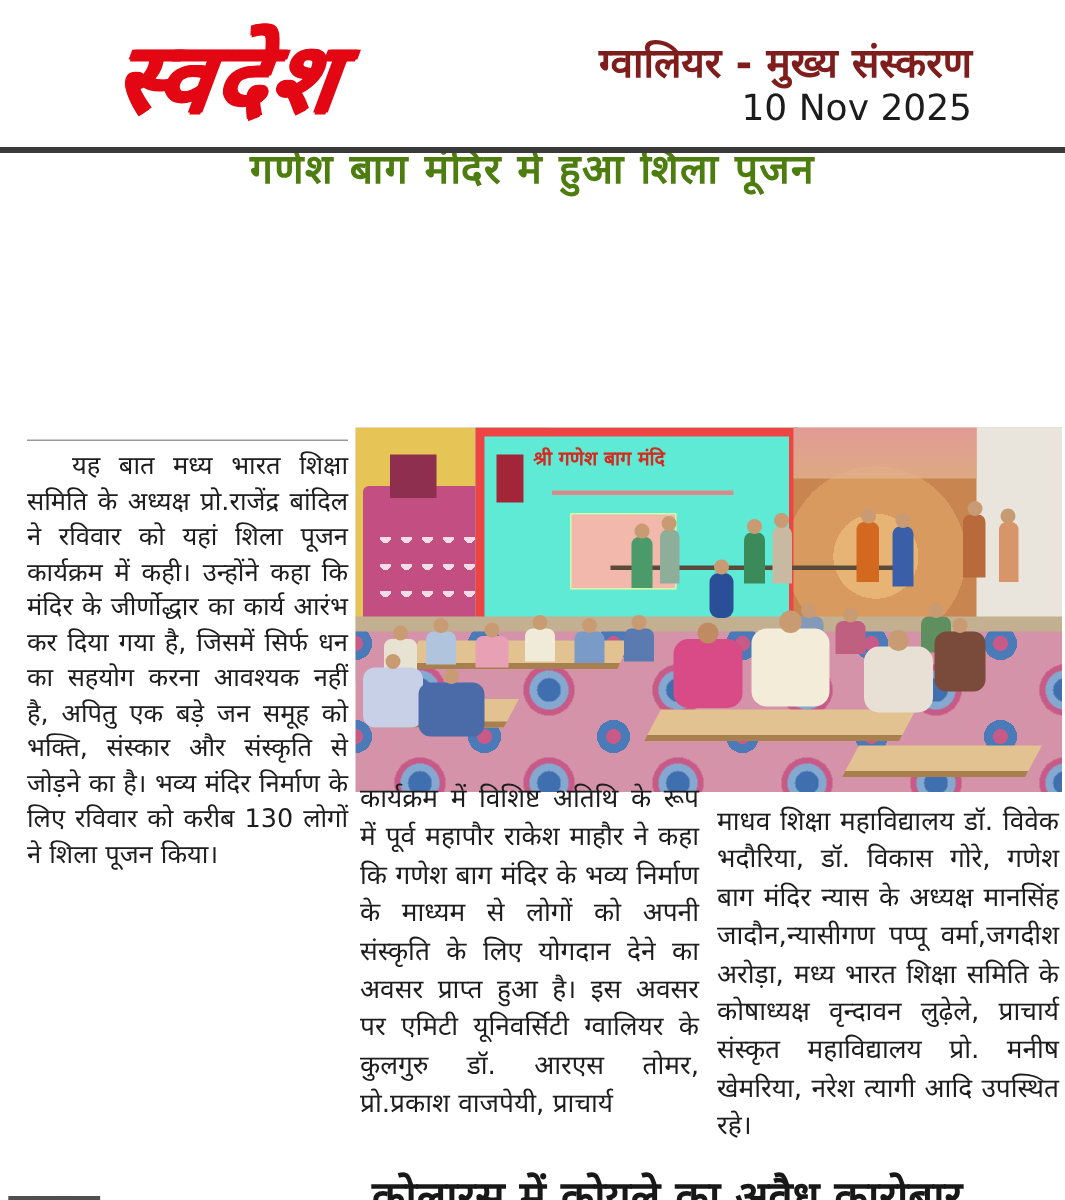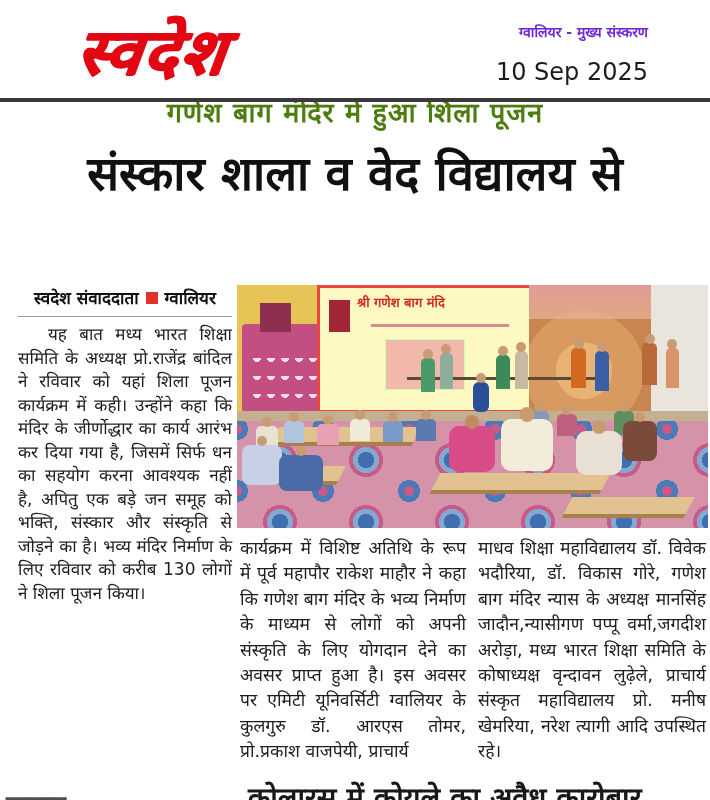--- a/index.html
+++ b/index.html
@@ -9,21 +9,21 @@
   }
   
   .masthead{position:absolute;left:0;top:0;width:710px;height:99px;background:#fff;}
   .logo{
     position:absolute;left:78px;top:6px;font-size:64px;font-weight:bold;font-style:italic;
     color:#e30613;letter-spacing:3px;transform:skewX(-7deg);
     text-shadow:1.5px 0 #e30613,-1px 0 #e30613,0 1px #e30613;
     white-space:nowrap;
   }
   .edition{
-    position:absolute;right:62px;top:22px;font-size:14px;font-weight:bold;color:#6d28d9;
+    position:absolute;right:62px;top:22px;font-size:27px;font-weight:bold;color:#7f1d1d;
     white-space:nowrap;
   }
   .date{
     position:absolute;right:62px;top:58px;font-size:24px;color:#1c1c1c;white-space:nowrap;
   }
   
   .rule-top{position:absolute;left:0;top:98px;width:710px;height:4px;background:#3a3a3a;}
   .strip{
     position:absolute;left:0;top:102px;width:710px;height:34px;overflow:hidden;text-align:center;
   }
@@ -41,41 +41,40 @@
   .byline{
     display:flex;align-items:center;justify-content:center;gap:7px;
     font-size:17px;font-weight:bold;color:#111;white-space:nowrap;
   }
   .byline-square{width:12px;height:12px;background:#e0342b;display:inline-block;}
   .byline-rule{border:none;border-top:1px solid #9a9a9a;margin:7px 0 6px 0;}
   .body-text{
     font-size:17px;line-height:23.5px;color:#1d1d1d;text-align:justify;
   }
   .body-text p{margin:0;text-indent:30px;}
-  .col-mid{position:absolute;left:240px;top:536px;width:226px;}
+  .col-mid{position:absolute;left:240px;top:521px;width:226px;}
   .col-right{position:absolute;left:478px;top:536px;width:228px;}
   .col-mid .body-text,.col-right .body-text{font-size:17.5px;line-height:25.4px;}
   
   .photo{
     position:absolute;left:237px;top:285px;width:471px;height:243px;overflow:hidden;
     background:#cfc3b2;
   }
   .ph-wall{position:absolute;left:0;top:0;width:100%;height:56%;background:#e9e5dd;}
   .ph-yellow{position:absolute;left:0;top:0;width:27%;height:62%;background:#e6c455;}
   .ph-temple{position:absolute;left:1%;top:16%;width:22%;height:40%;background:#c34f82;border-radius:4px 4px 0 0;}
   .ph-temple::before{content:"";position:absolute;left:18%;top:-22%;width:30%;height:30%;background:#8e2f4f;}
   .ph-temple::after{
     content:"";position:absolute;left:8%;top:35%;width:84%;height:55%;
     background-image:radial-gradient(circle at 50% 0,#f3dce6 0 4px,transparent 4px);
     background-size:14px 18px;background-repeat:repeat;
   }
   .ph-banner{
-    position:absolute;left:17%;top:0;width:43%;height:50%;background:#fef9c3;
-    border:3px solid #ef4444;
-    padding-left:28px;
+    position:absolute;left:17%;top:0;width:43%;height:50%;background:#5eead4;
+    border:6px solid #ef4444;
   }
   .ph-banner-emblem{position:absolute;left:4%;top:10%;width:9%;height:26%;background:#a32638;}
   .ph-banner-title{
     position:absolute;left:16%;top:4%;width:82%;font-size:13px;font-weight:bold;color:#d42b20;
     white-space:nowrap;overflow:hidden;
   }
   .ph-banner-sub{position:absolute;left:22%;top:30%;width:60%;height:3px;background:#d98a8a;}
   .ph-banner-map{position:absolute;left:28%;top:42%;width:34%;height:40%;background:#f2b8ac;border:1px solid #cfa;}
   .ph-ganesh{
     position:absolute;left:62%;top:0;width:26%;height:64%;
@@ -145,39 +144,33 @@
     position:absolute;left:248px;top:777px;width:462px;font-size:29px;font-weight:bold;
     color:#181818;white-space:nowrap;
   }
 </style>
 </head>
 <body>
 
 <div class="masthead">
   <div class="logo">स्वदेश</div>
   <div class="edition">ग्वालियर - मुख्य संस्करण</div>
-  <div class="date">10 Sep 2025</div>
+  <div class="date">10 Nov 2025</div>
 </div>
 
 <div class="rule-top"></div>
 
 <div class="strip">
   <span class="strip-inner">गणेश बाग मंदिर में हुआ शिला पूजन</span>
 </div>
 
 <div class="headline">
-  <div>संस्कार शाला व वेद विद्यालय से</div>
 </div>
 
 <div class="col-left">
-  <div class="byline">
-    <span>स्वदेश संवाददाता</span>
-    <span class="byline-square"></span>
-    <span>ग्वालियर</span>
-  </div>
   <hr class="byline-rule">
   <div class="body-text">
     <p>यह बात मध्य भारत शिक्षा समिति के अध्यक्ष प्रो.राजेंद्र बांदिल ने रविवार को यहां शिला पूजन कार्यक्रम में कही। उन्होंने कहा कि मंदिर के जीर्णोद्धार का कार्य आरंभ कर दिया गया है, जिसमें सिर्फ धन का सहयोग करना आवश्यक नहीं है, अपितु एक बड़े जन समूह को भक्ति, संस्कार और संस्कृति से जोड़ने का है। भव्य मंदिर निर्माण के लिए रविवार को करीब 130 लोगों ने शिला पूजन किया।</p>
   </div>
 </div>
 
 <div class="photo">
   <div class="ph-wall"></div>
   <div class="ph-yellow"></div>
   <div class="ph-temple"></div>

